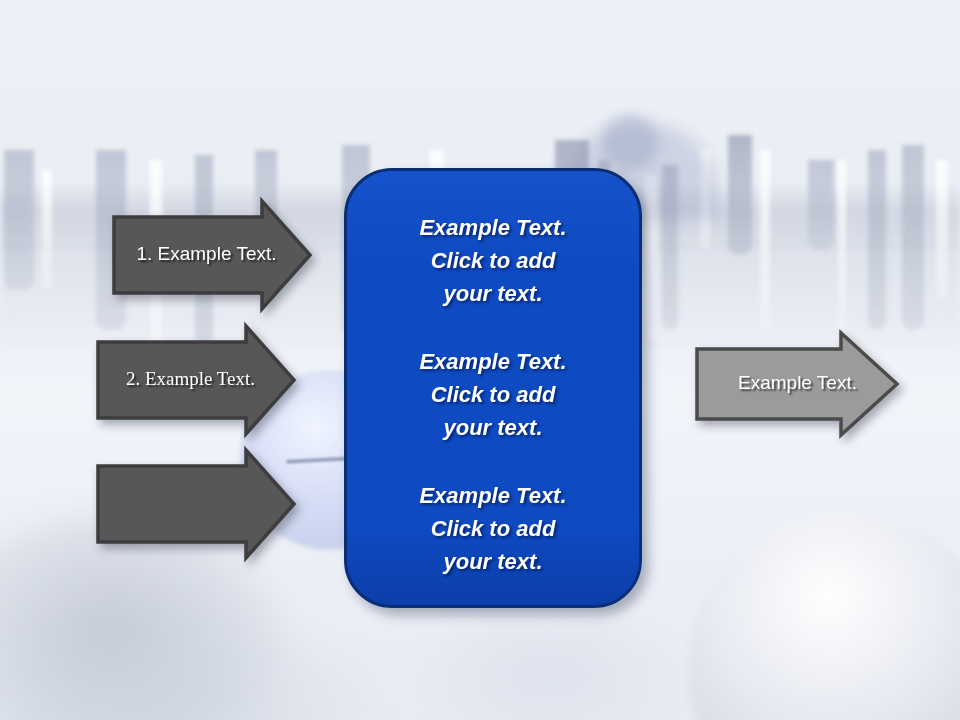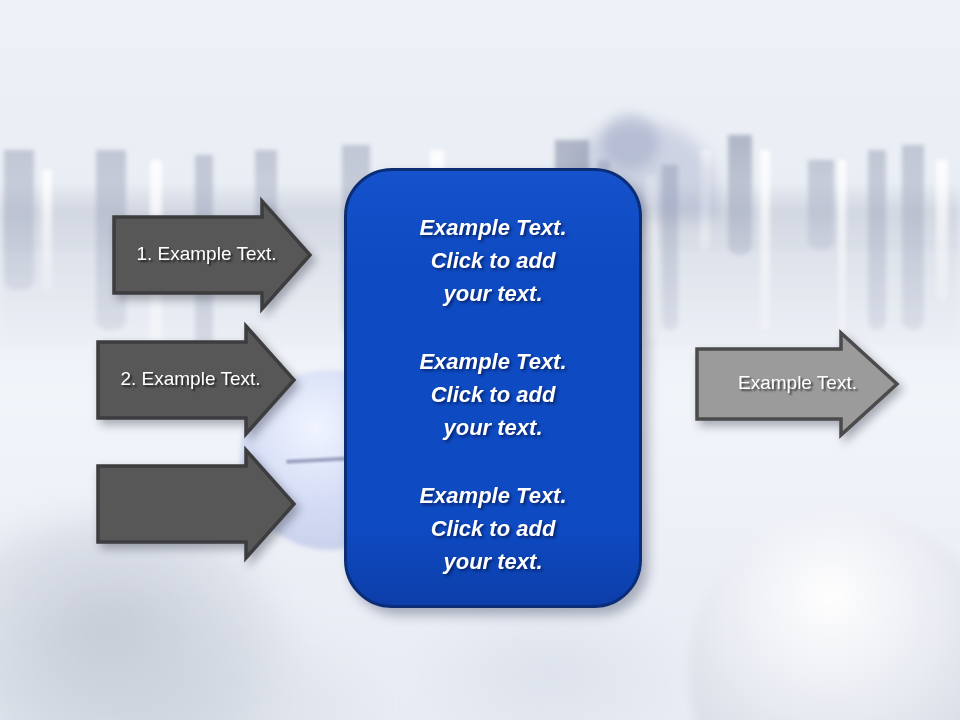--- a/index.html
+++ b/index.html
@@ -54,21 +54,21 @@
   .arrow { position:absolute; z-index:3; }
   .arrow svg { display:block; overflow:visible;
     filter:drop-shadow(4px 5px 5px rgba(70,75,90,0.45)); }
   .arrow polygon { stroke-linejoin:miter; }
   .arrow.left polygon { fill:var(--left-arrow-fill,#575757); stroke:var(--left-arrow-border,#3d3d3f); stroke-width:3.5; }
   .arrow.right polygon { fill:var(--right-arrow-fill,#9b9b9b); stroke:var(--right-arrow-border,#4b4b4b); stroke-width:3.5; }
   .arrow-label { position:absolute; left:0; top:50%; width:94%; transform:translateY(-54%);
     text-align:center; color:#ffffff; font-size:19px;
     text-shadow:2px 2px 2px rgba(0,0,0,0.6); white-space:nowrap; }
   .a1 { left:96px;  top:198px;margin-left:16px; }
-  .a2 { left:96px;  top:323px; }
+  .a2 { left:96px;  top:323px;font-family:Liberation Serif, serif; }
   .a3 { left:96px;  top:447px; }
   .ar { left:695px; top:330px; }
   
   .panel { position:absolute; left:344px; top:168px; width:298px; height:440px; z-index:3;
     box-sizing:border-box; border:3px solid var(--panel-border,#0a2d75); border-radius:48px;
     background:linear-gradient(180deg,#1552cb 0%, var(--panel-fill,#0e4ac2) 22%, var(--panel-fill,#0e4ac2) 82%, #0c3ea9 100%);
     box-shadow:6px 7px 12px rgba(50,60,90,0.38);
     display:flex; flex-direction:column; align-items:center;
     padding:40px 8px 0 8px; gap:35px; }
   .panel-block { color:#ffffff; font-style:italic; font-weight:600;

